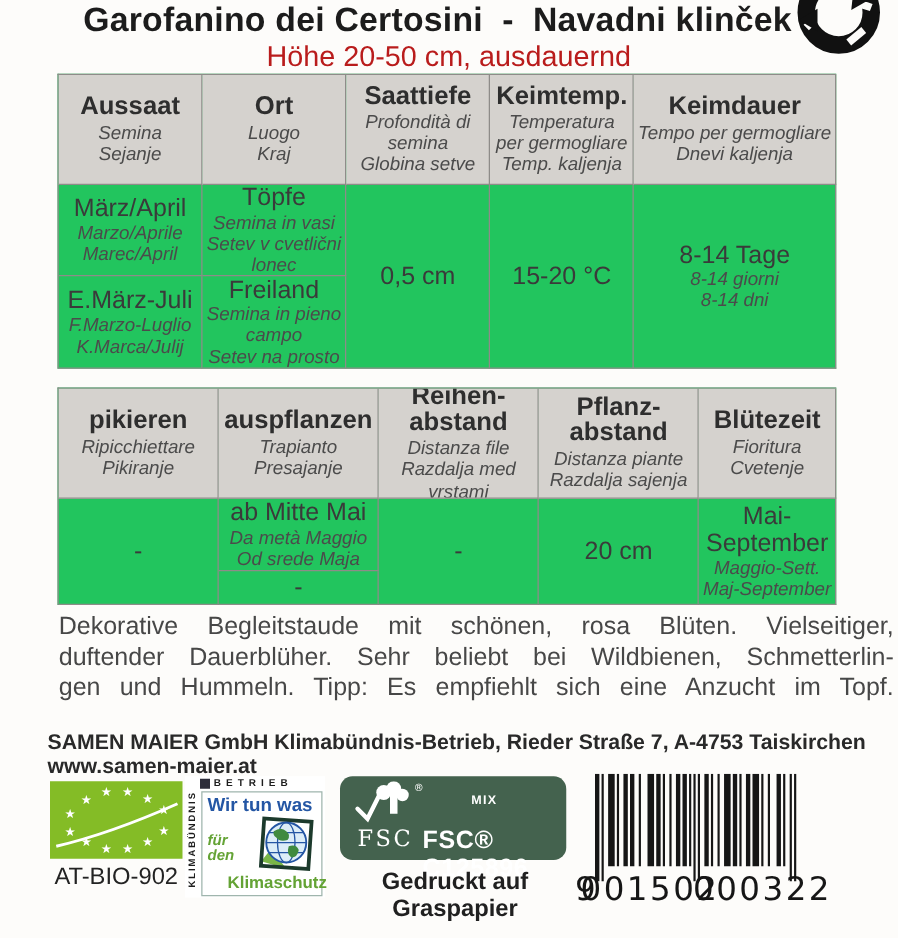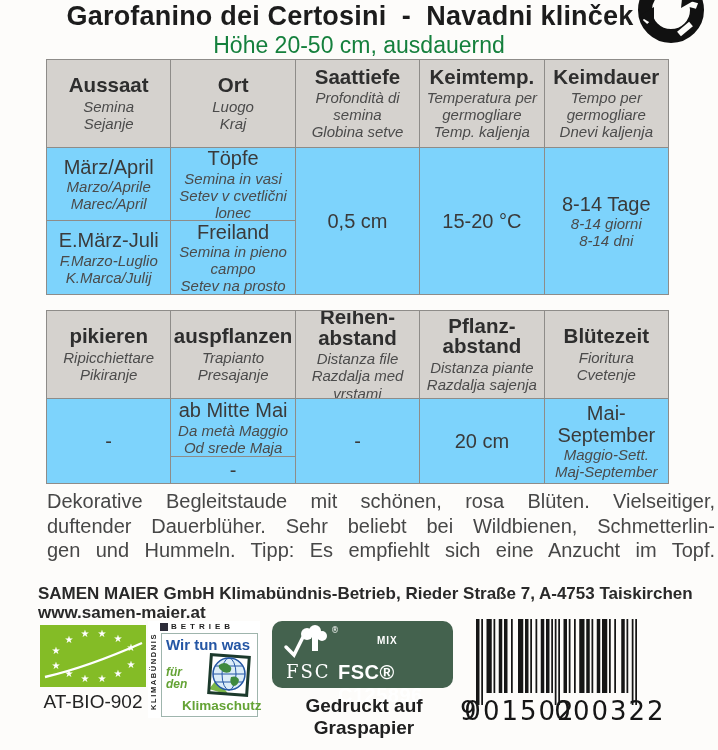--- a/index.html
+++ b/index.html
@@ -10,29 +10,29 @@
     -webkit-font-smoothing:antialiased;
   }
   .abs{position:absolute;}
   
   .title{
     top:1px;left:0;width:700px;text-align:center;
     font-size:27px;font-weight:bold;color:#1c1c1c;white-space:pre;letter-spacing:.2px;
   }
   .subtitle{
     top:32px;left:0;width:718px;text-align:center;
-    font-size:23px;color:#15803d;
+    font-size:23px;color:#b91c1c;
   }
   .greendot{top:-24px;left:637px;width:68px;height:68px;}
   
   .tbl{
     position:absolute;left:46px;width:622px;display:grid;
-    grid-template-columns:repeat(5,1fr);
+    grid-template-columns:repeat(4,1fr);
     border-top:1px solid var(--border);border-left:1px solid var(--border);
-    background:#7dd3fc;
+    background:#22c55e;
   }
   #table1{top:59px;grid-template-rows:88px 73px 74px;}
   #table2{top:310px;grid-template-rows:88px 58px 27px;}
   .c{
     border-right:1px solid var(--border);border-bottom:1px solid var(--border);
     display:flex;flex-direction:column;align-items:center;justify-content:center;
     text-align:center;padding:1px 3px;box-sizing:border-box;overflow:hidden;
   }
   .head{background:var(--header_bg);}
   .de{font-size:20px;color:#3a3a3a;line-height:1.12;}

